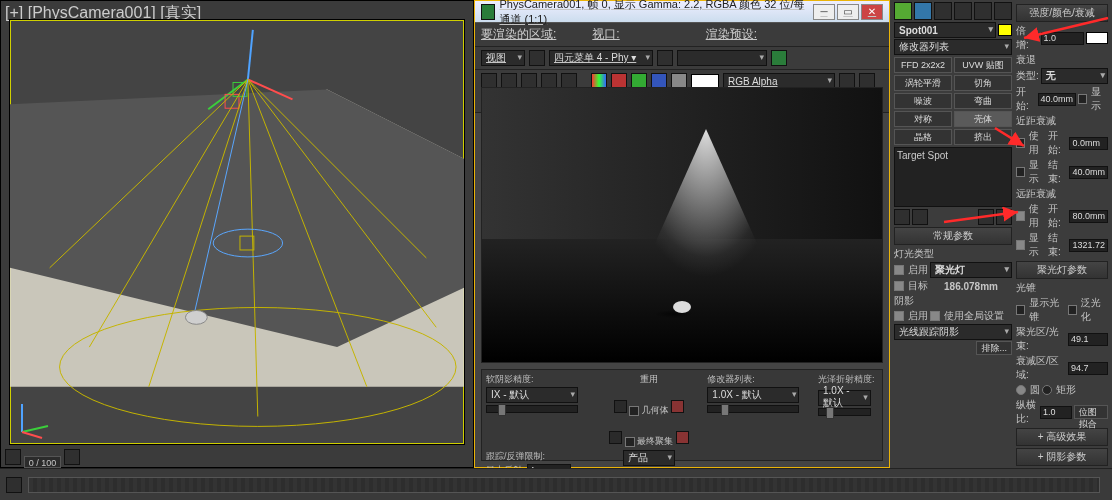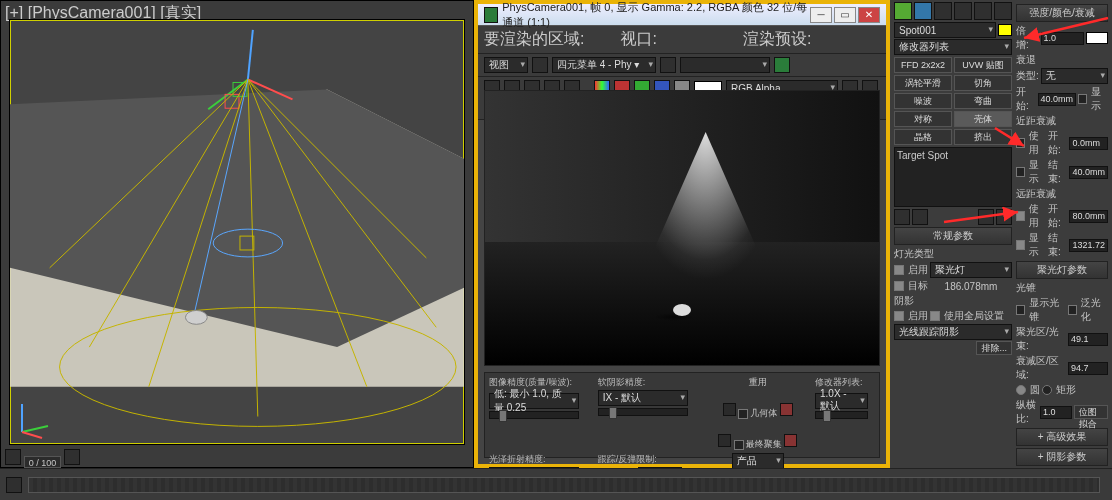--- a/index.html
+++ b/index.html
@@ -8,27 +8,27 @@
   
   .vp{width:474px;height:468px;background:#3b3b3b;position:relative;border:1px solid #000;}
   .vp-label{position:absolute;top:2px;left:4px;color:#ccc;font-size:16px;}
   .vp-inner{position:absolute;top:18px;left:8px;right:8px;bottom:22px;background:#444;border:1px solid #000;}
   .vp-yellow{position:absolute;top:0;left:0;right:0;bottom:0;border:1px solid #cfcf00;}
   .timeline{position:absolute;bottom:4px;left:4px;right:4px;height:14px;}
   .tl-box{display:inline-block;border:1px solid #555;background:#2b2b2b;height:12px;vertical-align:middle;padding:0 4px;line-height:12px;font-size:9px;}
   .bottom-bar{width:1112px;height:32px;background:#3a3a3a;display:flex;align-items:center;padding:0 6px;border-top:1px solid #222;position:absolute;bottom:0;left:0;}
   .timeline-ruler{flex:1;height:16px;background:repeating-linear-gradient(90deg,#333 0,#333 4px,#2d2d2d 4px,#2d2d2d 8px);border:1px solid #555;margin:0 6px;}
   
-  .rw{width:416px;height:468px;background:#444;position:relative;border:4px solid #eab308;}
+  .rw{width:416px;height:468px;background:#444;position:relative;border:1px solid #eab308;text-decoration:underline;}
   .title{height:22px;background:linear-gradient(#eef,#cde);display:flex;align-items:center;padding:0 6px;color:#222;font-size:11px;border-bottom:1px solid #555;}
   .title .icons{margin-left:auto;display:flex;gap:2px;}
   .tbtn{width:22px;height:16px;background:#eee;border:1px solid #888;text-align:center;line-height:14px;color:#333;font-size:10px;}
   .tbtn.close{background:#c44;color:#fff;}
   .toolbar{padding:3px 6px;display:flex;gap:4px;align-items:center;flex-wrap:wrap;background:#3b3b3b;border-bottom:1px solid #222;}
-  .lbl{font-size:16px;color:#ccc;}
+  .lbl{font-size:12px;color:#ccc;}
   .dd{background:#2b2b2b;border:1px solid #111;height:16px;padding:0 12px 0 4px;font-size:10px;color:#ddd;position:relative;display:inline-flex;align-items:center;}
   .dd::after{content:"▾";position:absolute;right:2px;top:1px;color:#aaa;font-size:9px;}
   .ico{width:16px;height:16px;background:#2f2f2f;border:1px solid #111;display:inline-block;}
   .swatch{width:28px;height:14px;border:1px solid #000;display:inline-block;}
   .swatch.white{background:#fff;}
   .canvas{position:absolute;left:6px;right:6px;top:86px;height:276px;background:#000;border:1px solid #222;}
   .floor{position:absolute;left:0;right:0;bottom:0;height:45%;background:linear-gradient(#222,#000);}
   .wall{position:absolute;left:0;right:0;top:0;height:55%;background:linear-gradient(90deg,#333,#111);}
   .cone{position:absolute;left:34%;top:15%;width:44%;height:72%;background:radial-gradient(ellipse 62% 100% at 50% 0%,rgba(255,255,255,.85),rgba(255,255,255,.05) 65%,transparent 75%);clip-path:polygon(50% 0%,100% 100%,0% 100%);}
   .ball{position:absolute;left:50%;bottom:18%;width:18px;height:12px;background:#dcdcdc;border-radius:50%;transform:translateX(-50%);}
@@ -41,21 +41,21 @@
   .slider .knob{position:absolute;top:-2px;left:10%;width:8px;height:12px;background:#777;border:1px solid #333;}
   .rcol{display:flex;flex-direction:column;gap:14px;align-items:center;}
   .miniico{width:13px;height:13px;background:#2a2a2a;border:1px solid #111;display:inline-block;}
   .miniico.x{background:#833;}
   .cb{width:10px;height:10px;border:1px solid #777;display:inline-block;vertical-align:middle;margin-right:2px;background:#222;}
   .cb.on{background:#888;}
   
   .panel{flex:1;background:#3c3c3c;padding:2px 4px;font-size:10px;height:468px;overflow:hidden;}
   .panel .hdr{background:linear-gradient(#444,#333);text-align:center;padding:1px 0;border:1px solid #222;margin:2px 0;color:#ccc;}
   .row{display:flex;align-items:center;gap:2px;margin:1px 0;}
-  .fld{flex:1;}
+  .fld{flex:1;font-weight:bold;}
   .spin{width:44px;height:13px;background:#222;border:1px solid #111;color:#ddd;padding:0 2px;font-size:9px;display:inline-block;}
   .swatch.yellow{background:#ff0;width:14px;height:12px;}
   .swatch.bigwhite{background:#fff;width:22px;height:12px;}
   .btn{background:#333;border:1px solid #555;padding:0 4px;height:14px;line-height:12px;font-size:9px;color:#ddd;display:inline-block;}
   .grid-btns{display:grid;grid-template-columns:1fr 1fr;gap:2px;}
   .grid-btns .btn{text-align:center;height:16px;line-height:14px;}
   .btn.sel{background:#5a5a5a;}
   .preview{width:100%;height:58px;background:#222;border:1px solid #111;}
   .plus{color:#ccc;}
   .cols{display:flex;gap:4px;}
@@ -157,27 +157,20 @@
       <div class="wall"></div>
       <div class="floor"></div>
       <div class="cone"></div>
       <div class="shadow"></div>
       <div class="ball"></div>
 
     </div>
 
     <div class="bparams">
       <div class="prow">
-        <span class="plab">图像精度(质量/噪波):</span>
-        <span class="dd">低: 最小 1.0, 质量 0.25</span>
-        <div class="slider">
-            <div class="knob"></div>
-          </div>
-      </div>
-      <div class="prow">
         <span class="plab">软阴影精度:</span>
         <span class="dd">IX - 默认</span>
         <div class="slider">
             <div class="knob" style="left:12%"></div>
           </div>
       </div>
       <div class="rcol">
         <span class="plab">重用</span>
         <span><span class="miniico"></span> <span class="cb"></span><span>几何体</span> <span class="miniico x"></span></span>
         <span><span class="miniico"></span> <span class="cb"></span><span>最终聚集</span> <span class="miniico x"></span></span>

